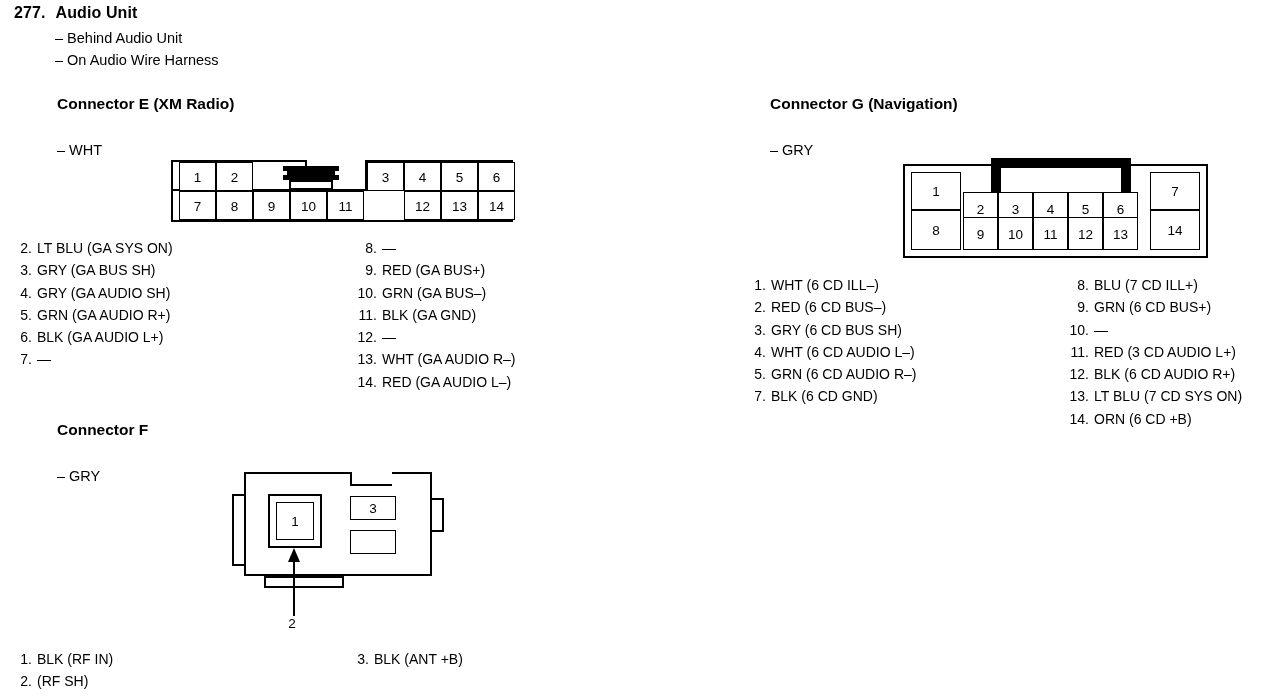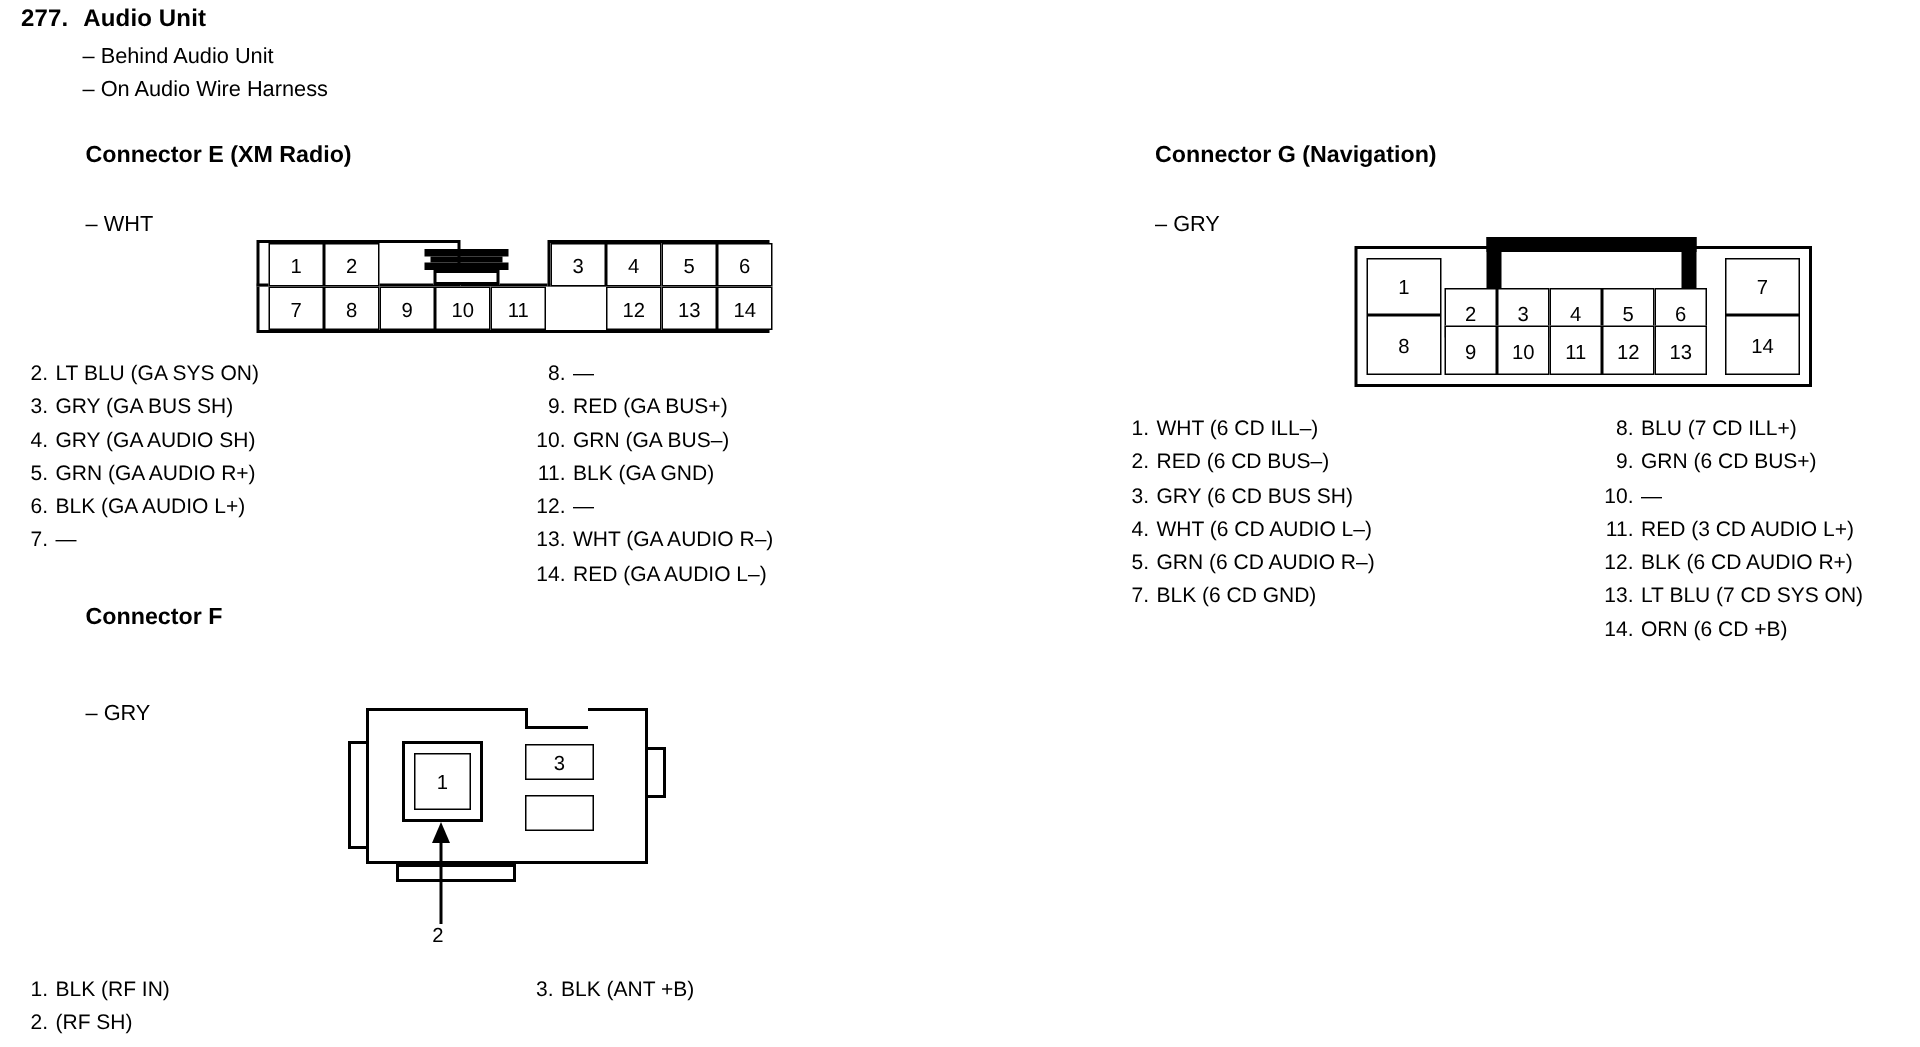--- a/index.html
+++ b/index.html
@@ -146,21 +146,21 @@
 <div class="abs pin-col" style="left:355px; top:237px; width:330px;">
   <div class="pin-row"><span class="idx">8.</span><span>—</span></div>
   <div class="pin-row"><span class="idx">9.</span><span>RED (GA BUS+)</span></div>
   <div class="pin-row"><span class="idx">10.</span><span>GRN (GA BUS–)</span></div>
   <div class="pin-row"><span class="idx">11.</span><span>BLK (GA GND)</span></div>
   <div class="pin-row"><span class="idx">12.</span><span>—</span></div>
   <div class="pin-row"><span class="idx">13.</span><span>WHT (GA AUDIO R–)</span></div>
   <div class="pin-row"><span class="idx">14.</span><span>RED (GA AUDIO L–)</span></div>
 </div>
 
-<div class="abs conn-heading" style="left:57px; top:403px;">Connector F</div>
+<div class="abs conn-heading" style="left:57px; top:421px;">Connector F</div>
 <div class="abs conn-color" style="left:57px; top:447px;">– GRY</div>
 
 <div class="abs" id="conn-f-draw">
 
   <div class="abs" style="left:0px; top:26px; width:16px; height:72px; border:2px solid #000; box-sizing:border-box; background:#fff;"></div>
   <div class="abs" style="left:196px; top:30px; width:16px; height:34px; border:2px solid #000; box-sizing:border-box; background:#fff;"></div>
 
   <div class="abs" style="left:12px; top:4px; width:188px; height:104px; border:2px solid #000; box-sizing:border-box; background:#fff;"></div>
 
   <div class="abs" style="left:118px; top:4px; width:42px; height:14px; border-left:2px solid #000; border-bottom:2px solid #000; box-sizing:border-box; background:#fff;"></div>

